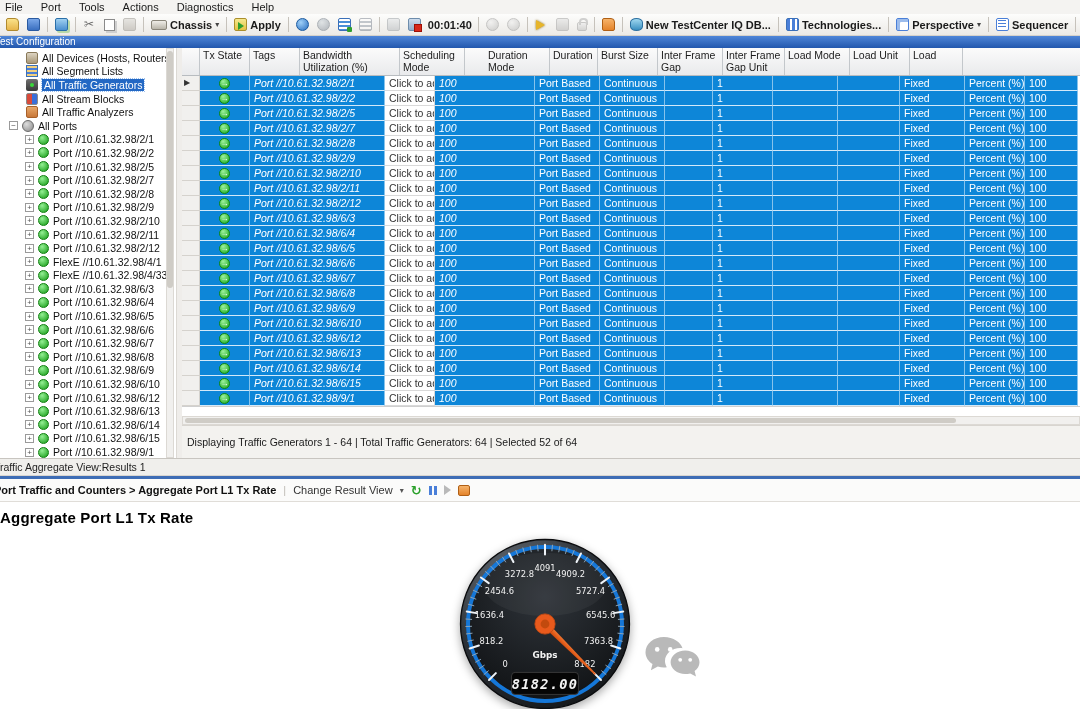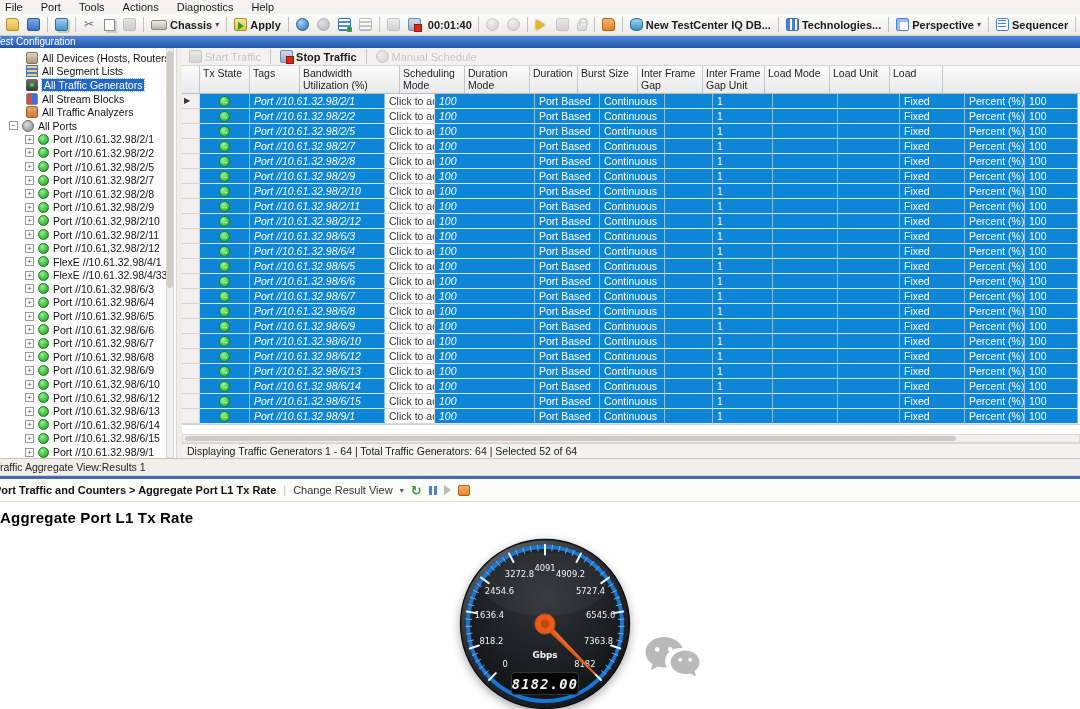--- a/index.html
+++ b/index.html
@@ -381,43 +381,27 @@
           <span class="tico ti-port"></span>
           <span>Port //10.61.32.98/9/1</span>
         </div>
       </div>
     <div id="tree-vscroll">
         <div class="thumb"></div>
       </div>
     <div id="splitter"></div>
   </div>
   <div id="table-panel">
-    <div id="traffic-toolbar">
-        <div class="tbtn dis">
-          <span class="ic start-traffic-icon"></span>
-          <span class="lbl dimlbl" style="font-weight: normal;">Start Traffic</span>
-        </div>
-        <div class="tb-sep"></div>
-        <div class="tbtn">
-          <span class="ic stop-traffic-icon"></span>
-          <span class="lbl boldlbl" style="font-weight: bold;">Stop Traffic</span>
-        </div>
-        <div class="tb-sep"></div>
-        <div class="tbtn dis">
-          <span class="ic manual-schedule-icon"></span>
-          <span class="lbl dimlbl" style="font-weight: normal;">Manual Schedule</span>
-        </div>
-      </div>
     <div id="grid-header">
         <div class="hcell" style="width: 18px;"></div>
         <div class="hcell" style="width: 50px;">Tx State</div>
         <div class="hcell" style="width: 50px;">Tags</div>
         <div class="hcell" style="width: 100px;">Bandwidth Utilization (%)</div>
         <div class="hcell" style="width: 65px;">Scheduling Mode</div>
-        <div class="hcell" style="width: 65px;">Duration Mode</div>
+        <div class="hcell" style="width: 65px; margin-left: 20px;">Duration Mode</div>
         <div class="hcell" style="width: 48px;">Duration</div>
         <div class="hcell" style="width: 60px;">Burst Size</div>
         <div class="hcell" style="width: 65px;">Inter Frame Gap</div>
         <div class="hcell" style="width: 62px;">Inter Frame Gap Unit</div>
         <div class="hcell" style="width: 65px;">Load Mode</div>
         <div class="hcell" style="width: 60px;">Load Unit</div>
         <div class="hcell" style="width: 53px;">Load</div>
       </div>
     <div id="grid-body">
         <div class="grow">

